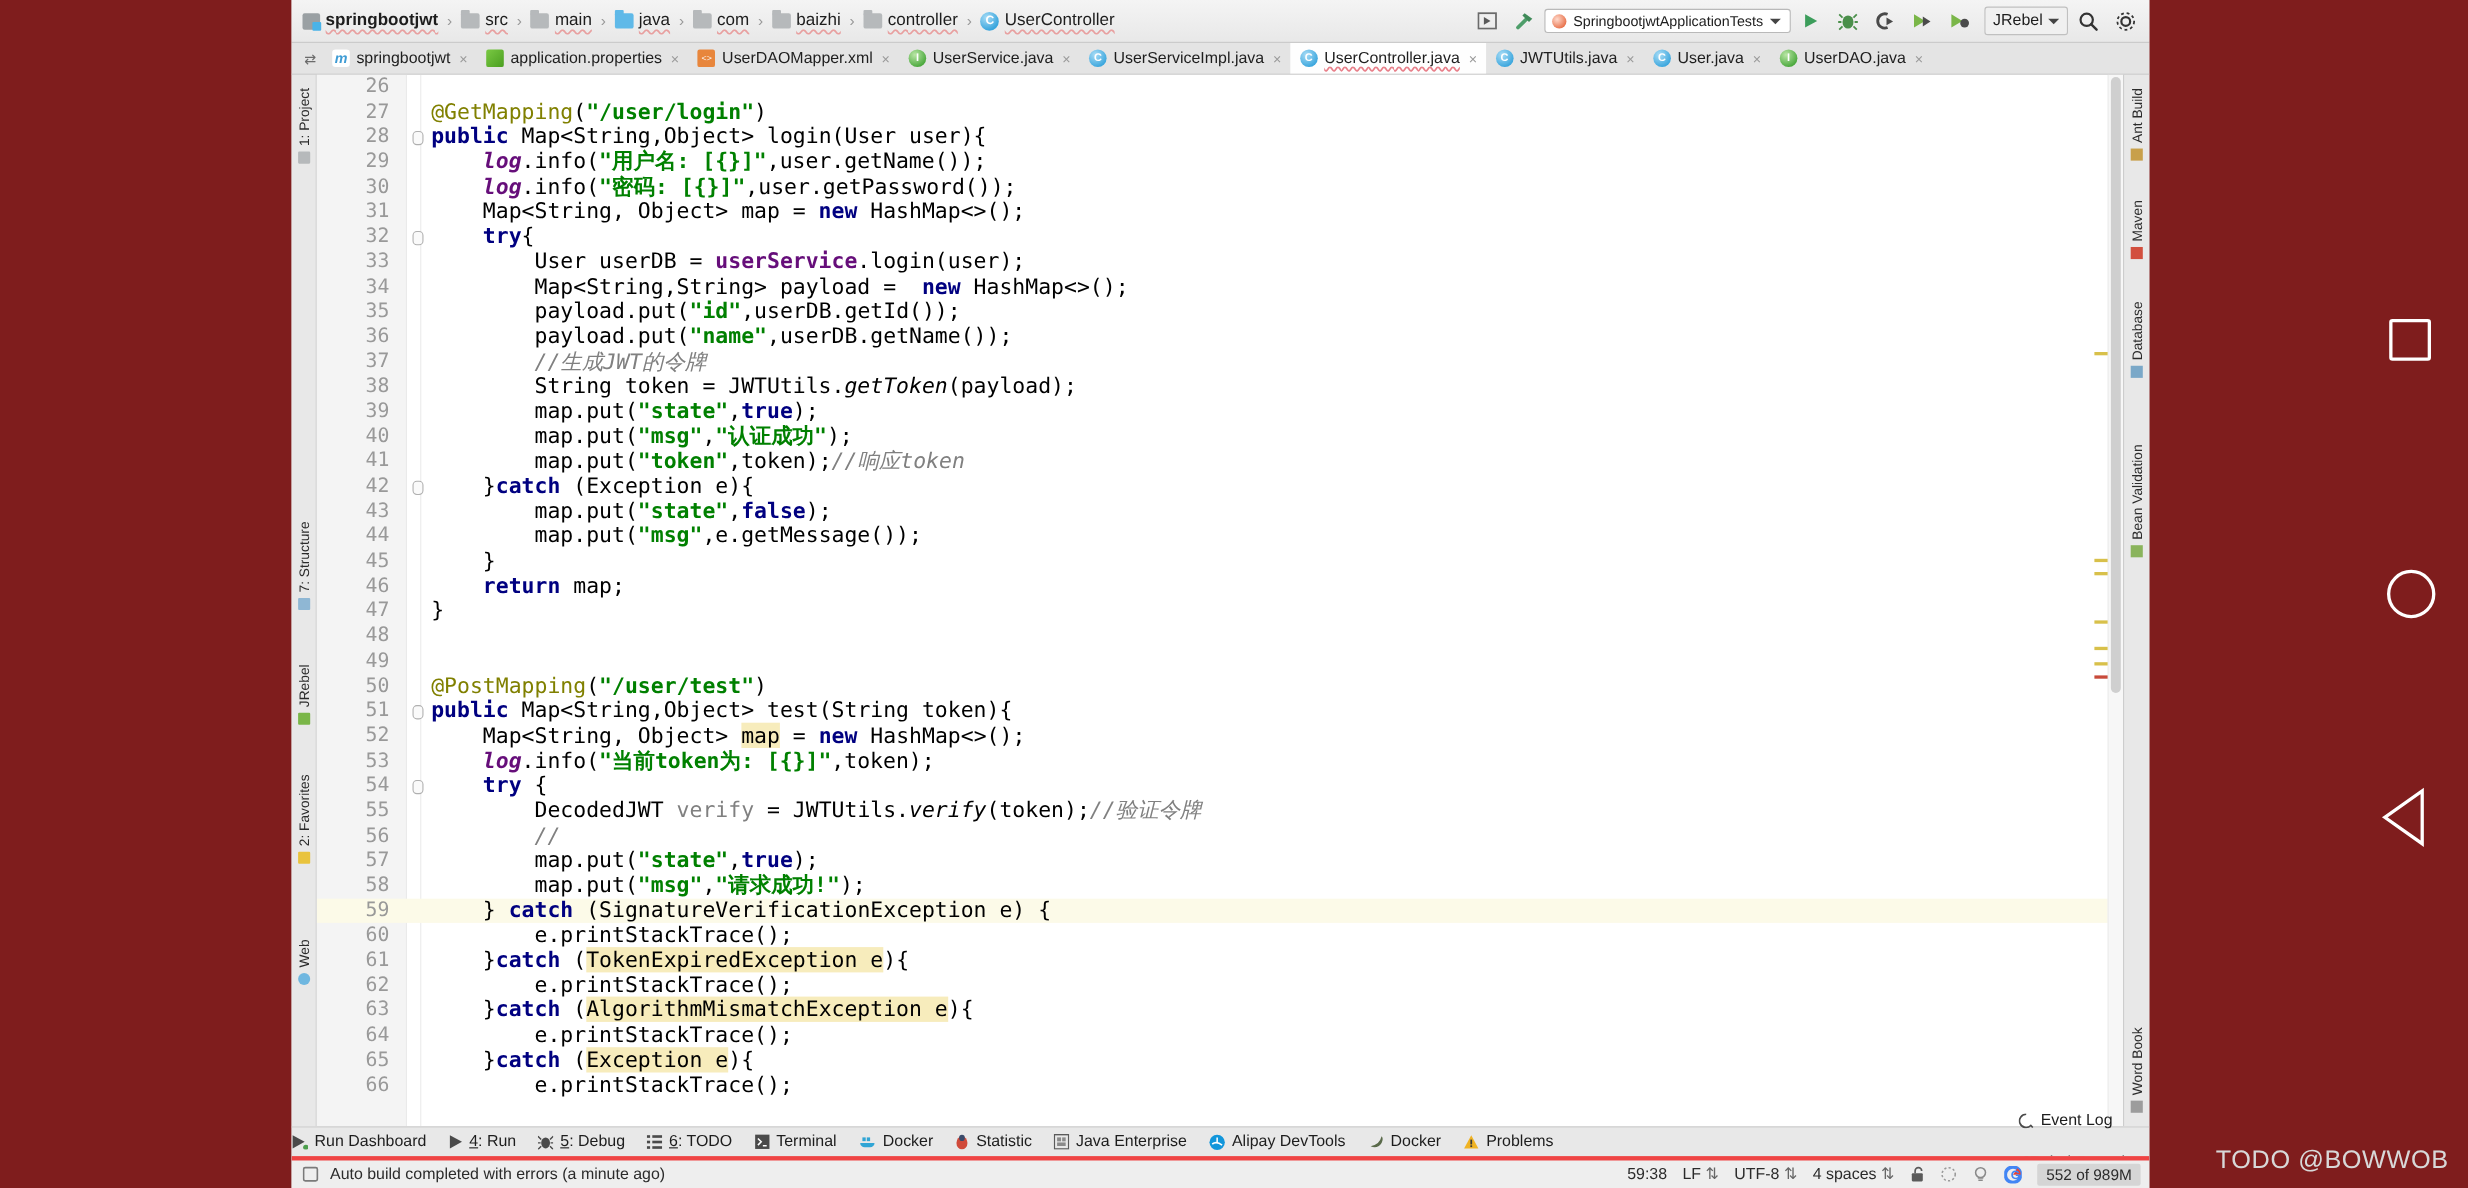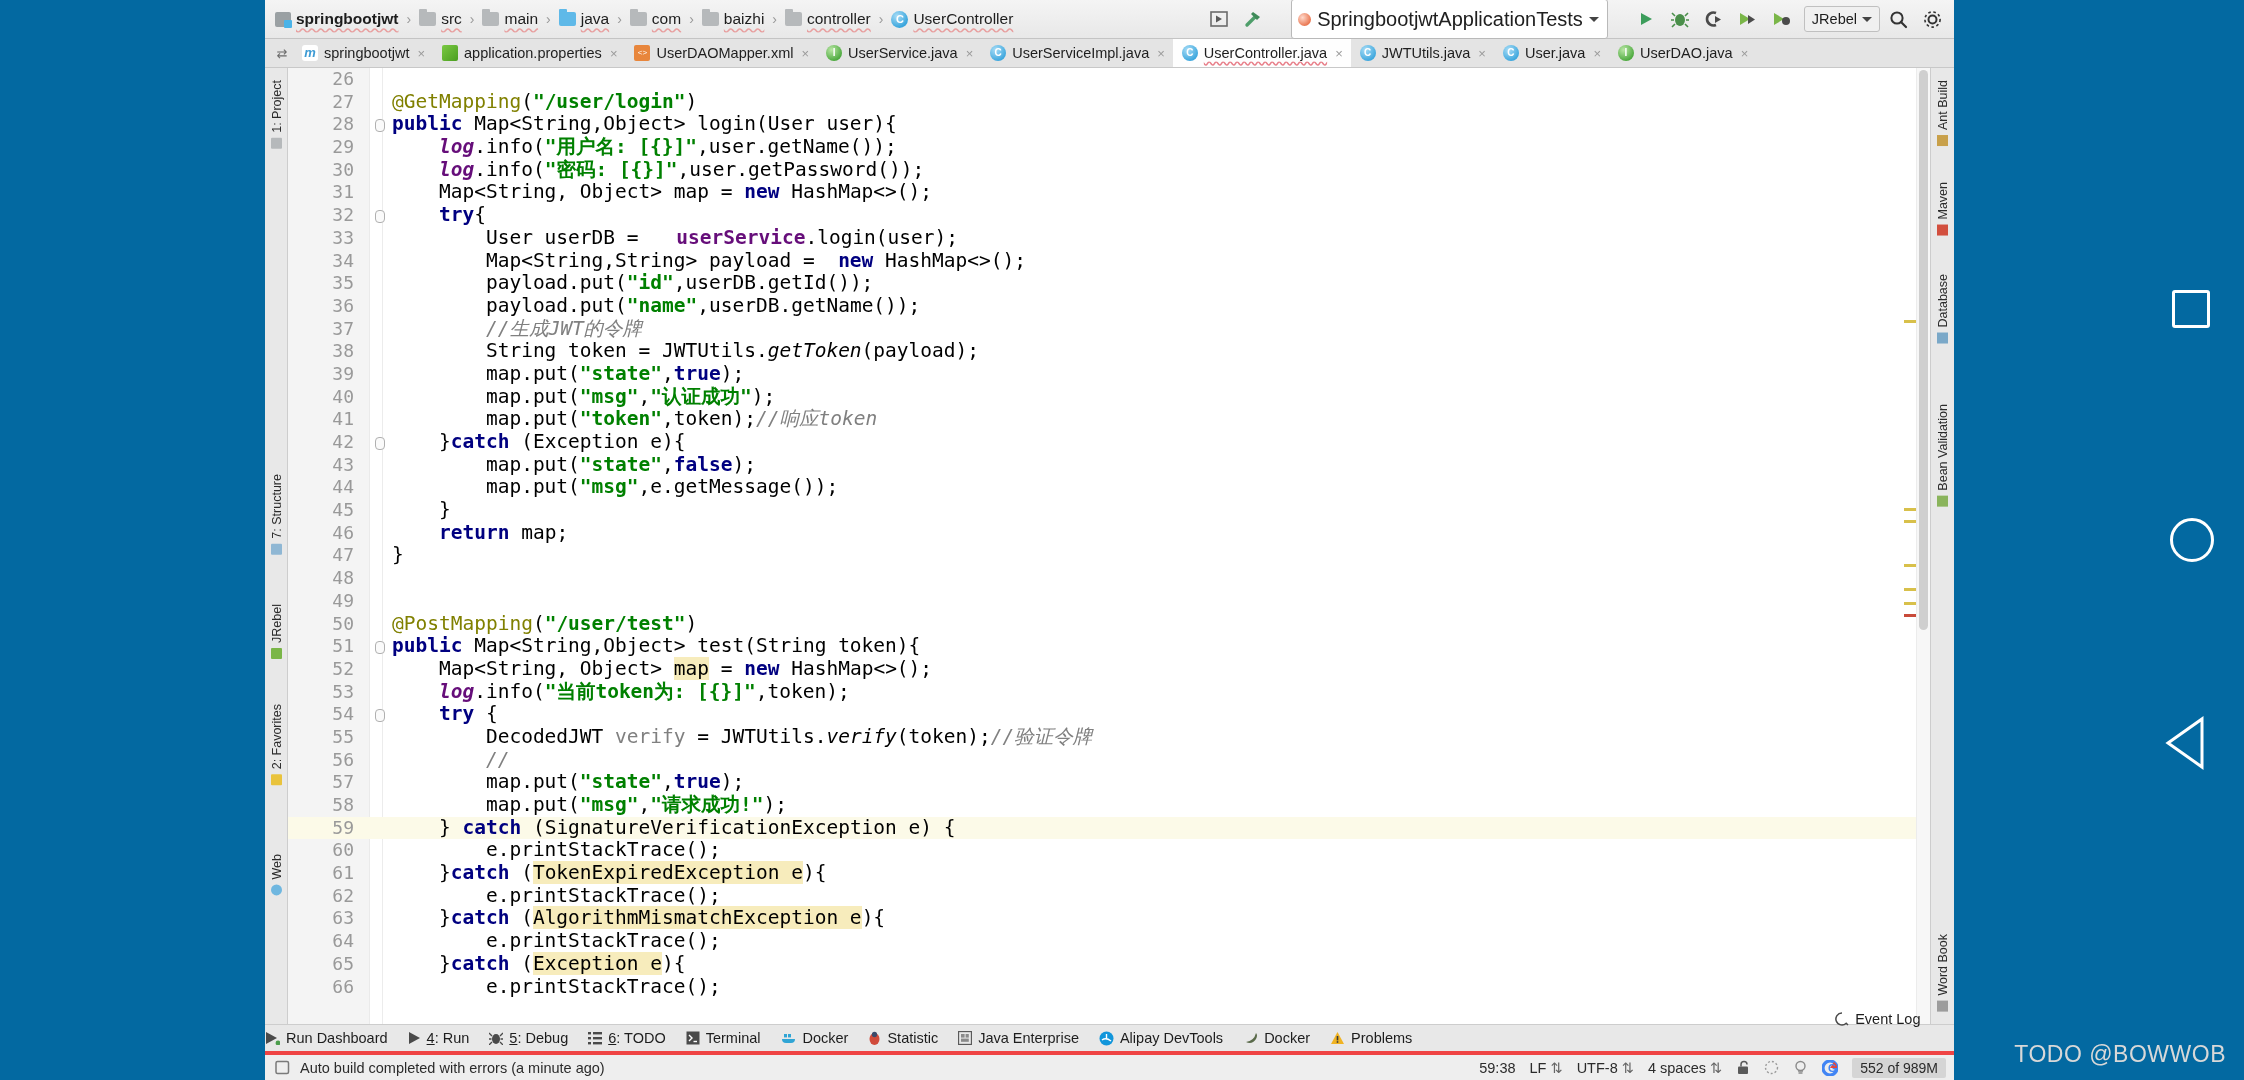--- a/index.html
+++ b/index.html
@@ -5,21 +5,21 @@
   * { box-sizing: border-box; margin: 0; padding: 0; }
   html, body {
     width: 2244px; height: 1080px;
     background: #000;
     font-family: "Liberation Sans", sans-serif;
     overflow: hidden;
   }
   
   #screen {
     position: absolute; left: 0; top: 0; width: 2244px; height: 1080px;
-    background: #0369a1;
+    background: #7f1d1d;
     text-decoration: underline;
   }
   #idea {
     position: absolute;
     left: 265px; top: 0; width: 1689px; height: 1080px;
     background: #f2f2f2;
     overflow: hidden;
   }
   
   .navbar {
@@ -61,23 +61,23 @@
     background: radial-gradient(circle at 35% 30%, #a7dcf6, #3ba6dd 70%);
     color:#fff; font-size:11px; font-weight:bold; text-align:center; line-height:17px;
     margin-right:5px; flex:none;
   }
   .navbar-right { margin-left: auto; display: flex; align-items: center; padding-right: 6px; gap: 2px; }
   .nb-btn {
     width: 32px; height: 30px; display:flex; align-items:center; justify-content:center;
     border-radius: 3px; cursor: pointer;
   }
   .runcfg {
-    height: 40px; background: #fff; border: 1px solid #b9b9b9; border-radius: 3px;
+    height: 22px; background: #fff; border: 1px solid #b9b9b9; border-radius: 3px;
     display: flex; align-items: center; padding: 0 8px 0 6px; gap: 6px;
-    font-size: 20px; color: #202020; margin: 0 20px;
+    font-size: 13px; color: #202020; margin: 0 0;
   }
   .runcfg .dot {
     width: 13px; height: 13px; border-radius: 50%;
     background: radial-gradient(circle at 35% 35%, #ffd9cb, #e8714a 75%);
     flex: none;
   }
   .caret { width:0;height:0;border-left:5px solid transparent;border-right:5px solid transparent;border-top:5px solid #444; }
   .jrebel {
     height: 26px; border: 1px solid #c0c0c0; border-radius: 3px; background:#f0f0f0;
     display:flex; align-items:center; gap:5px; padding: 0 7px; font-size:14.5px; color:#1d1d1d;
@@ -166,21 +166,21 @@
   .fold.plus::before{
     content:""; position:absolute; left:3px; top:2px; width:8px; height:11px;
     border:1px solid #b0b0b0; border-radius:4px; background:#fafafa;
   }
   
   .kw   { color: #000080; font-weight: bold; }
   .ann  { color: #808000; }
   .str  { color: #008000; font-weight: bold; }
   .cmt  { color: #808080; font-style: italic; }
   .fld  { color: #660e7a; font-style: italic; font-weight: bold; }
-  .stat { color: #660e7a; font-weight: bold; margin-left: 26px; }
+  .stat { color: #660e7a; font-weight: bold; }
   .mtd  { color: #000000; font-style: italic; }
   .param{ color: #808080; }
   .hl   { background: #f7ecbc; }
   
   .vscroll { position: absolute; right: 0; top: 0; width: 14px; height: 100%; background: #f7f7f7; border-left:1px solid #ececec;}
   .vthumb { position:absolute; right:2px; top: 2px; width:9px; height: 560px; background:#cfcfcf; border-radius:5px;}
   .mark { position:absolute; right: 14px; width: 12px; height: 3px; }
   
   .ebcrumb {
     position: absolute; left: 23px; right: 24px; bottom: 34px; height: 22px;

